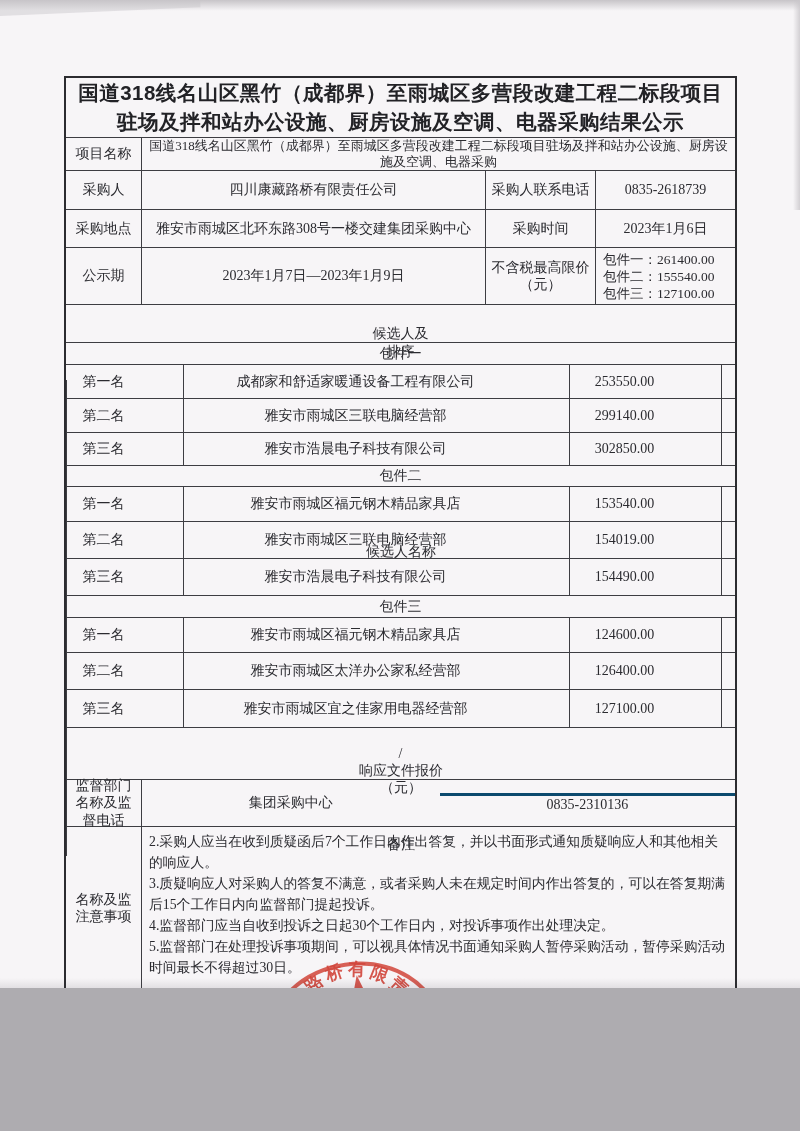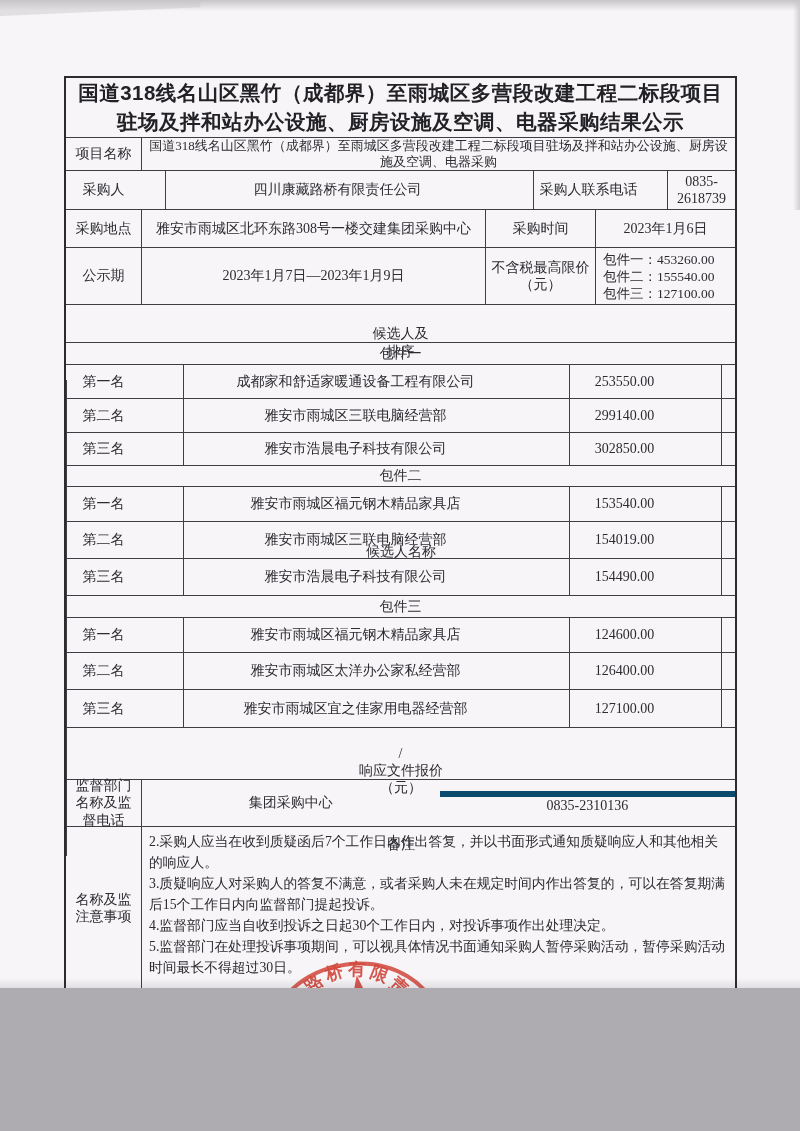--- a/index.html
+++ b/index.html
@@ -27,38 +27,38 @@
   .c3{flex:0 0 110px;}
   .c4{flex:1 1 auto;}
   .full{flex:1 1 auto;}
   .left{align-items:flex-start;text-align:left;}
 
   .title-row{height:59px;}
   .title-cell{font-family:"Liberation Sans","DejaVu Sans",sans-serif;font-weight:bold;
      font-size:20.5px;line-height:1.38;color:#222226;padding:2px 10px;letter-spacing:.5px;}
   .r-project{height:33px;}
   .r-project .val{font-size:13px;line-height:1.25;}
-  .r-buyer{height:39px;gap:24px;}
+  .r-buyer{height:39px;}
   .r-loc{height:38px;}
   .r-pub{height:57px;}
   .r-head{height:38px;flex-direction:column;}
   .band{height:22px;}
   .band .c{font-size:14px;padding:0;}
   .r-data{height:34px;gap:42px;}
   .h35{height:35px;} .h37{height:37px;} .h38{height:38px;} .h33{height:33px;} .h21{height:21px;}
   .r-other{height:52px;}
   .r-sup{height:47px;}
   .r-notice{height:163px;}
   .r-sign{height:55px;}
 
   .limits{align-items:flex-start;text-align:left;padding-left:7px;}
   .limits div{font-size:13.5px;line-height:17px;white-space:nowrap;}
   .stackcell{flex:1 1 auto;display:flex;flex-direction:row;padding:0;}
   .stackcell > div{flex:1 1 auto;display:flex;align-items:center;justify-content:center;font-size:14px;}
-  .stackcell > div + div{border-top:6px solid #0c4a6e;}
+  .stackcell > div + div{border-top:3px solid #0c4a6e;}
   .notice-body{padding:5px 9px 4px 7px;font-size:13.8px;line-height:1.52;justify-content:flex-start;}
   .notice-body div{text-align:left;}
   .sign-cell{flex-direction:row;justify-content:flex-start;padding-left:8px;font-size:14.5px;}
   .num{font-family:"Liberation Serif","DejaVu Serif",serif;}
 
   .sig-svg{position:absolute;left:236px;top:982px;pointer-events:none;}
   .stamp-svg{position:absolute;left:245px;top:940px;mix-blend-mode:multiply;opacity:.92;pointer-events:none;}
 </style>
 </head>
 <body>
@@ -95,21 +95,21 @@
     </div>
 
     <div class="row r-pub">
       <div class="c c1">公示期</div>
       <div class="c c2">2023年1月7日—2023年1月9日</div>
       <div class="c c3">
         <span>不含税最高限价</span>
         <span>（元）</span>
       </div>
       <div class="c c4 limits num">
-        <div>包件一：453260.00</div>
+        <div>包件一：261400.00</div>
         <div>包件二：155540.00</div>
         <div>包件三：127100.00</div>
       </div>
     </div>
 
     <div class="row r-head">
       <div class="c c1">
         <span>候选人及</span>
         <span>排序</span>
       </div>

